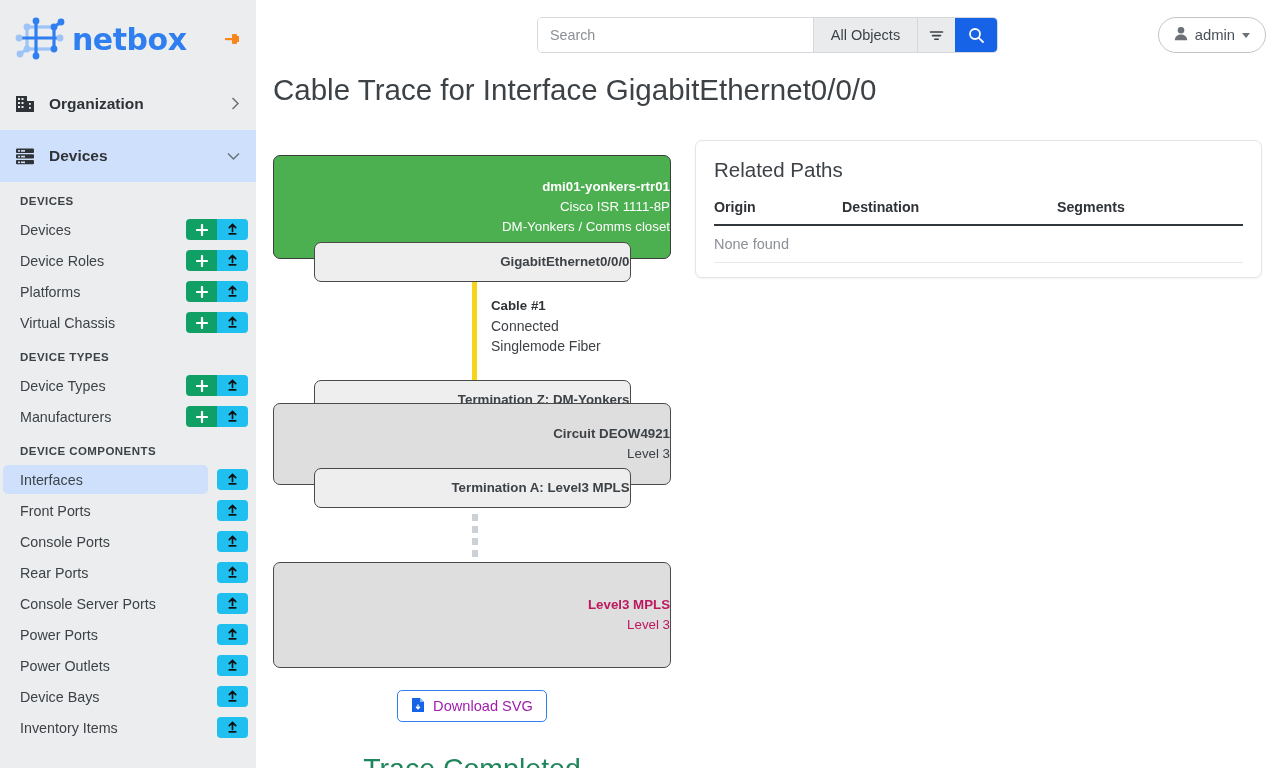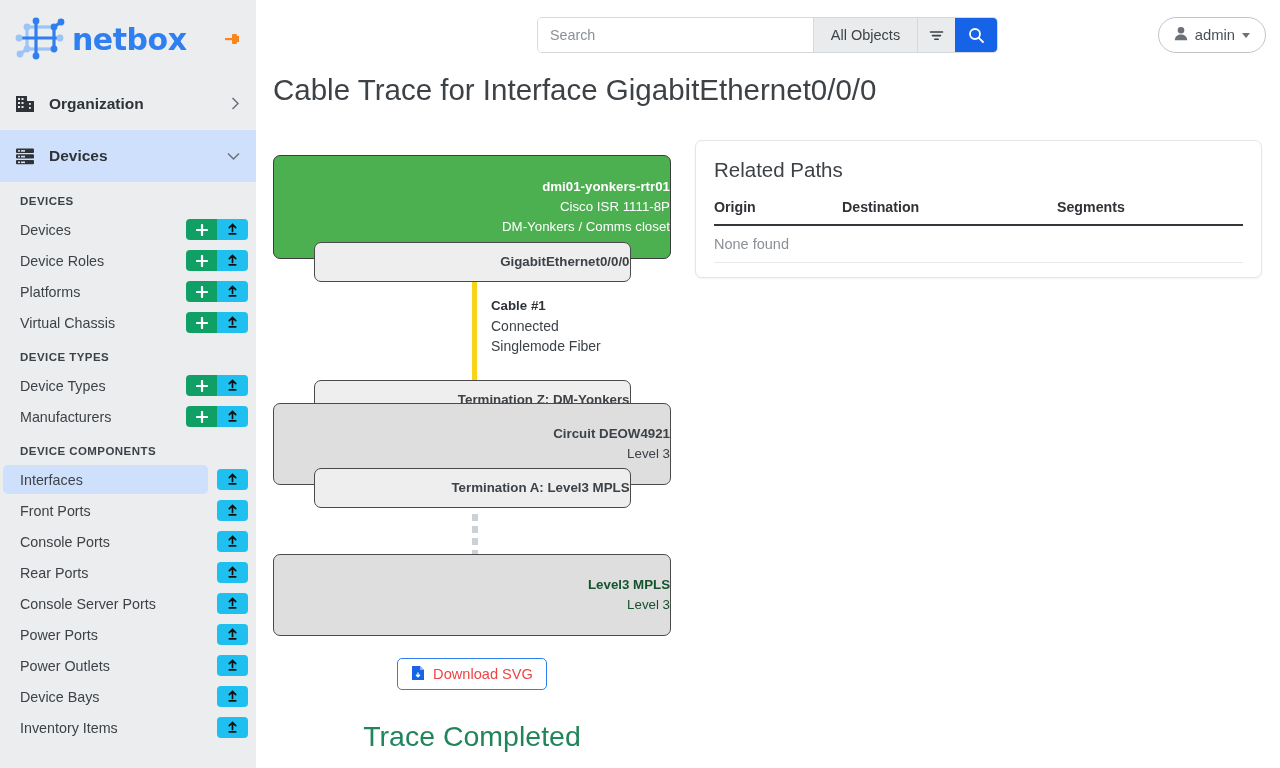--- a/index.html
+++ b/index.html
@@ -157,21 +157,21 @@
   }
   .node-term {
     width: 317px; margin: 0 auto;
     height: 40px; background: #eeeeee; color: #3d4247;
     border-color: #4a4a4a;
   }
   .node-circuit {
     height: 82px; background: #dededf; color: #3d4247; padding-left: 39px;
   }
   .node-prov {
-    height: 82px; background: #dededf; color: #14532d;
+    height: 106px; background: #dededf; color: #be185d; margin-top: 8px;
   }
   .overlap-up { margin-top: -17px; position: relative; z-index: 3; }
 
   .cable-seg { position: relative; height: 98px; }
   .cable-line {
     position: absolute; left: 199px; top: 0;
     width: 5px; height: 98px; background: #f7d417;
   }
   .cable-labels {
     position: absolute; left: 218px; top: 14px;
@@ -184,21 +184,21 @@
   .dot {
     position: absolute; left: 199px;
     width: 6px; height: 7px; background: #ccd1d8;
   }
 
   .dl-wrap { margin-top: 22px; text-align: center; }
   .dl-btn {
     display: inline-flex; align-items: center; gap: 8px;
     height: 32px; padding: 0 13px;
     border: 1px solid #2f7ff0; border-radius: 5px;
-    background: #fff; color: #ef4444;
+    background: #fff; color: #a21caf;
     font-size: 14.6px; cursor: pointer;
     font-family: "Liberation Sans", sans-serif;
   }
   .trace-done {
     margin-top: 30px; text-align: center;
     font-size: 28.5px; color: #21855b; font-weight: 400;
   }
 
   
   #related {

